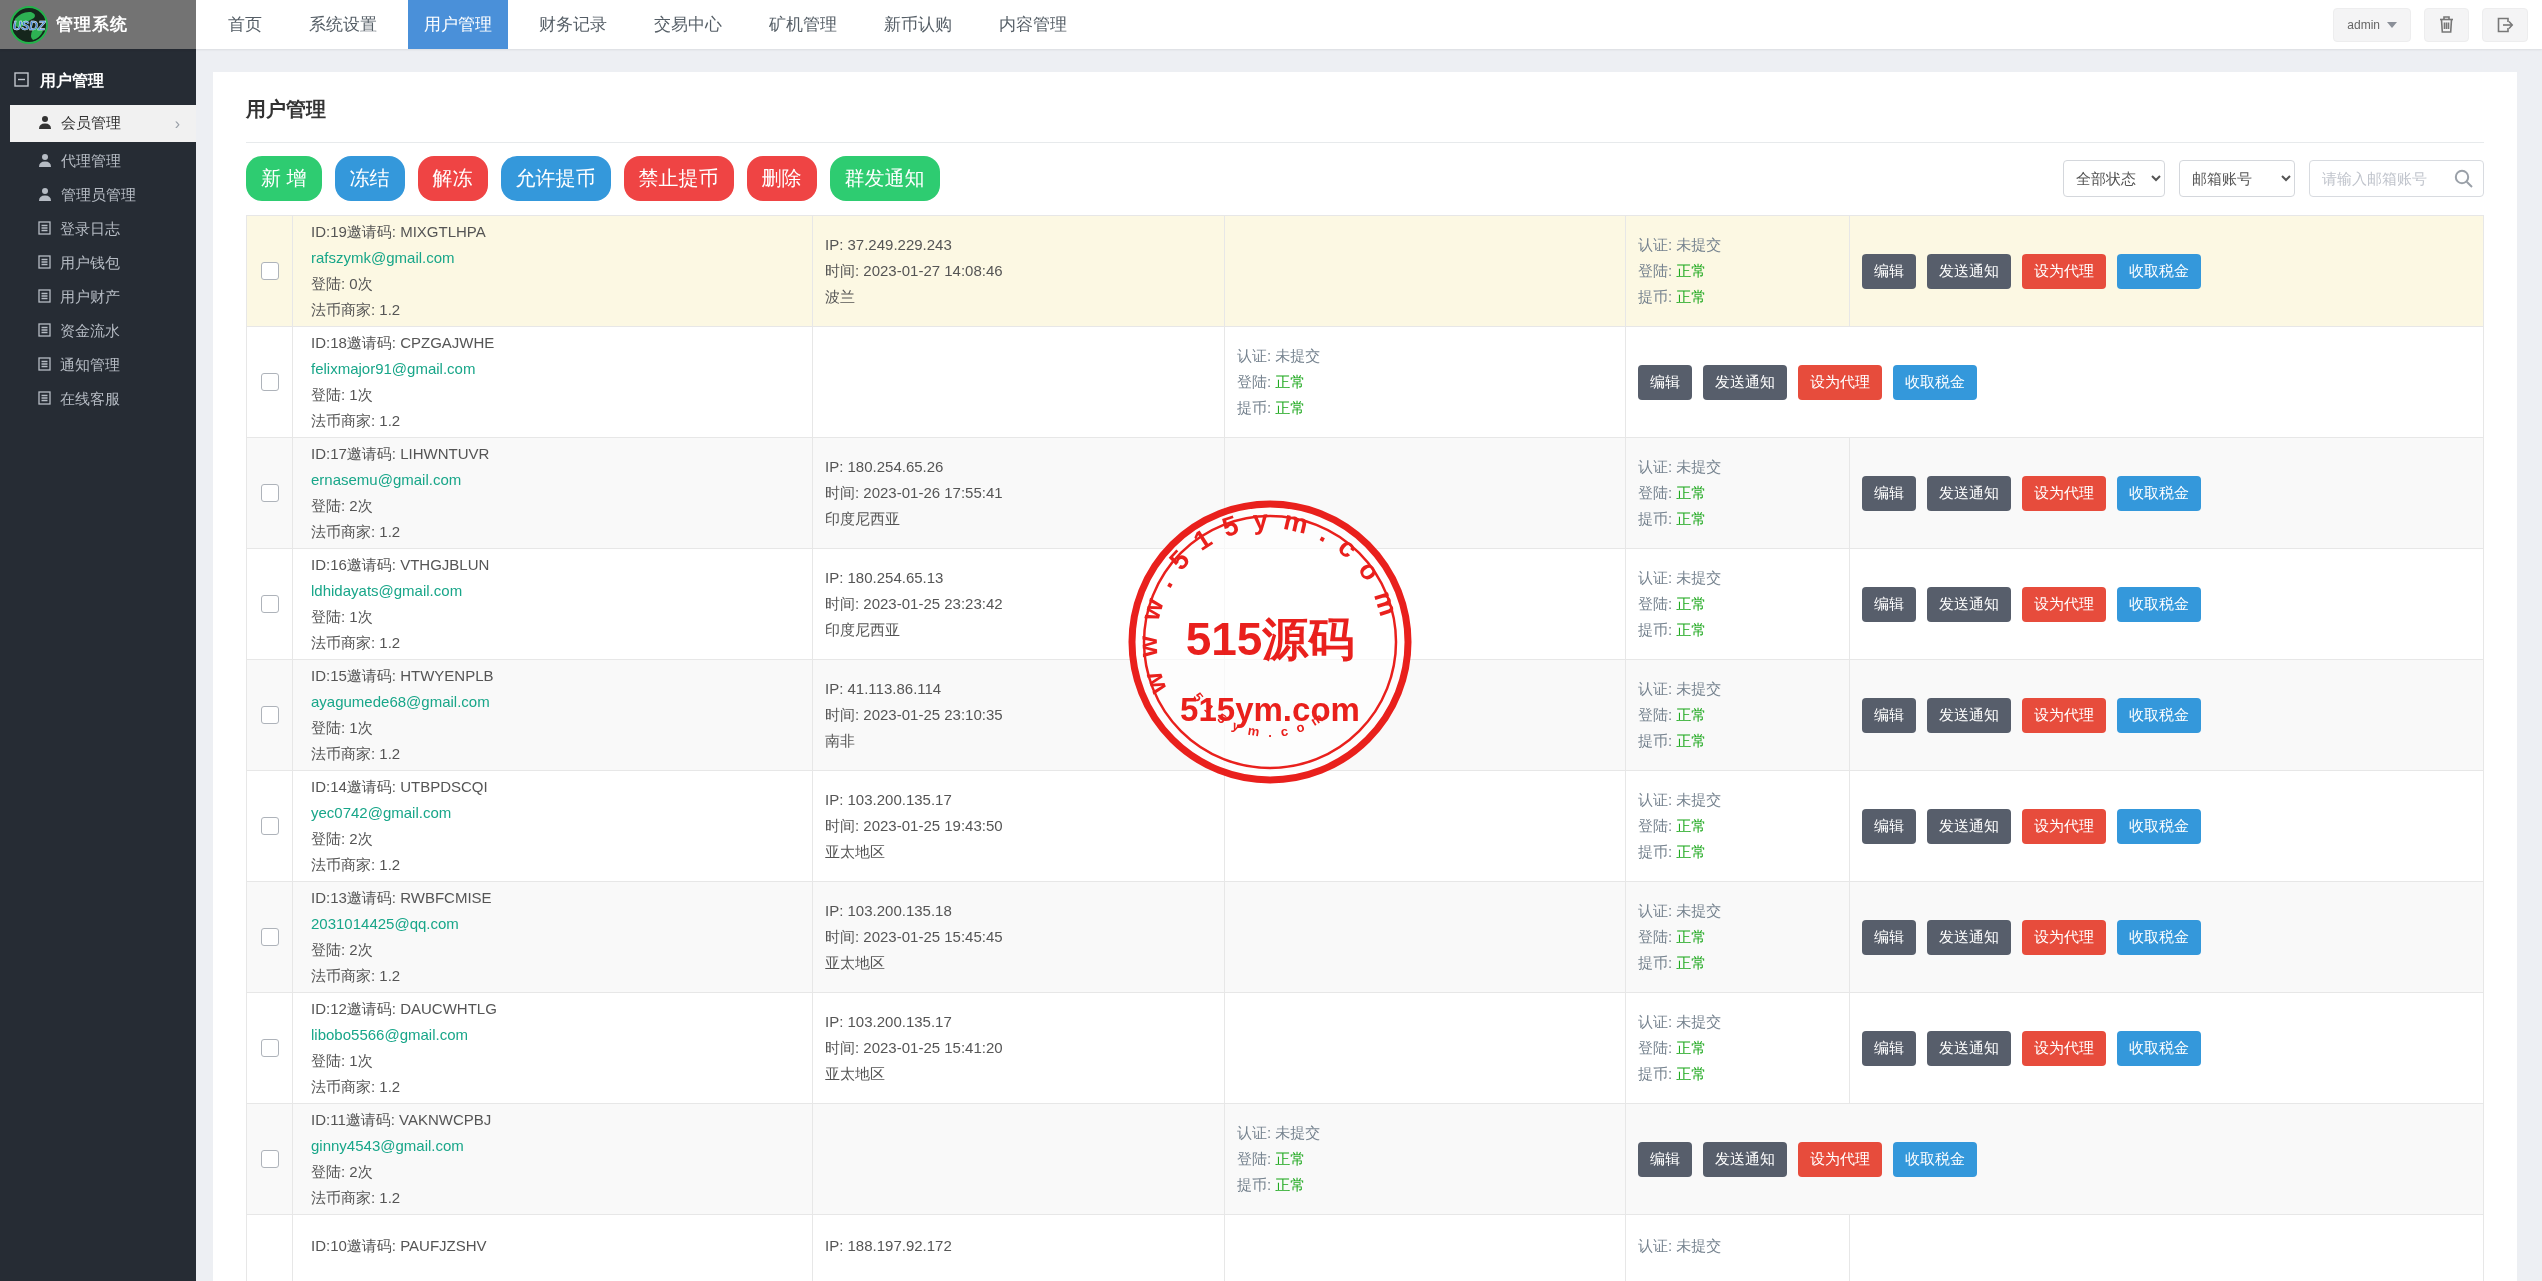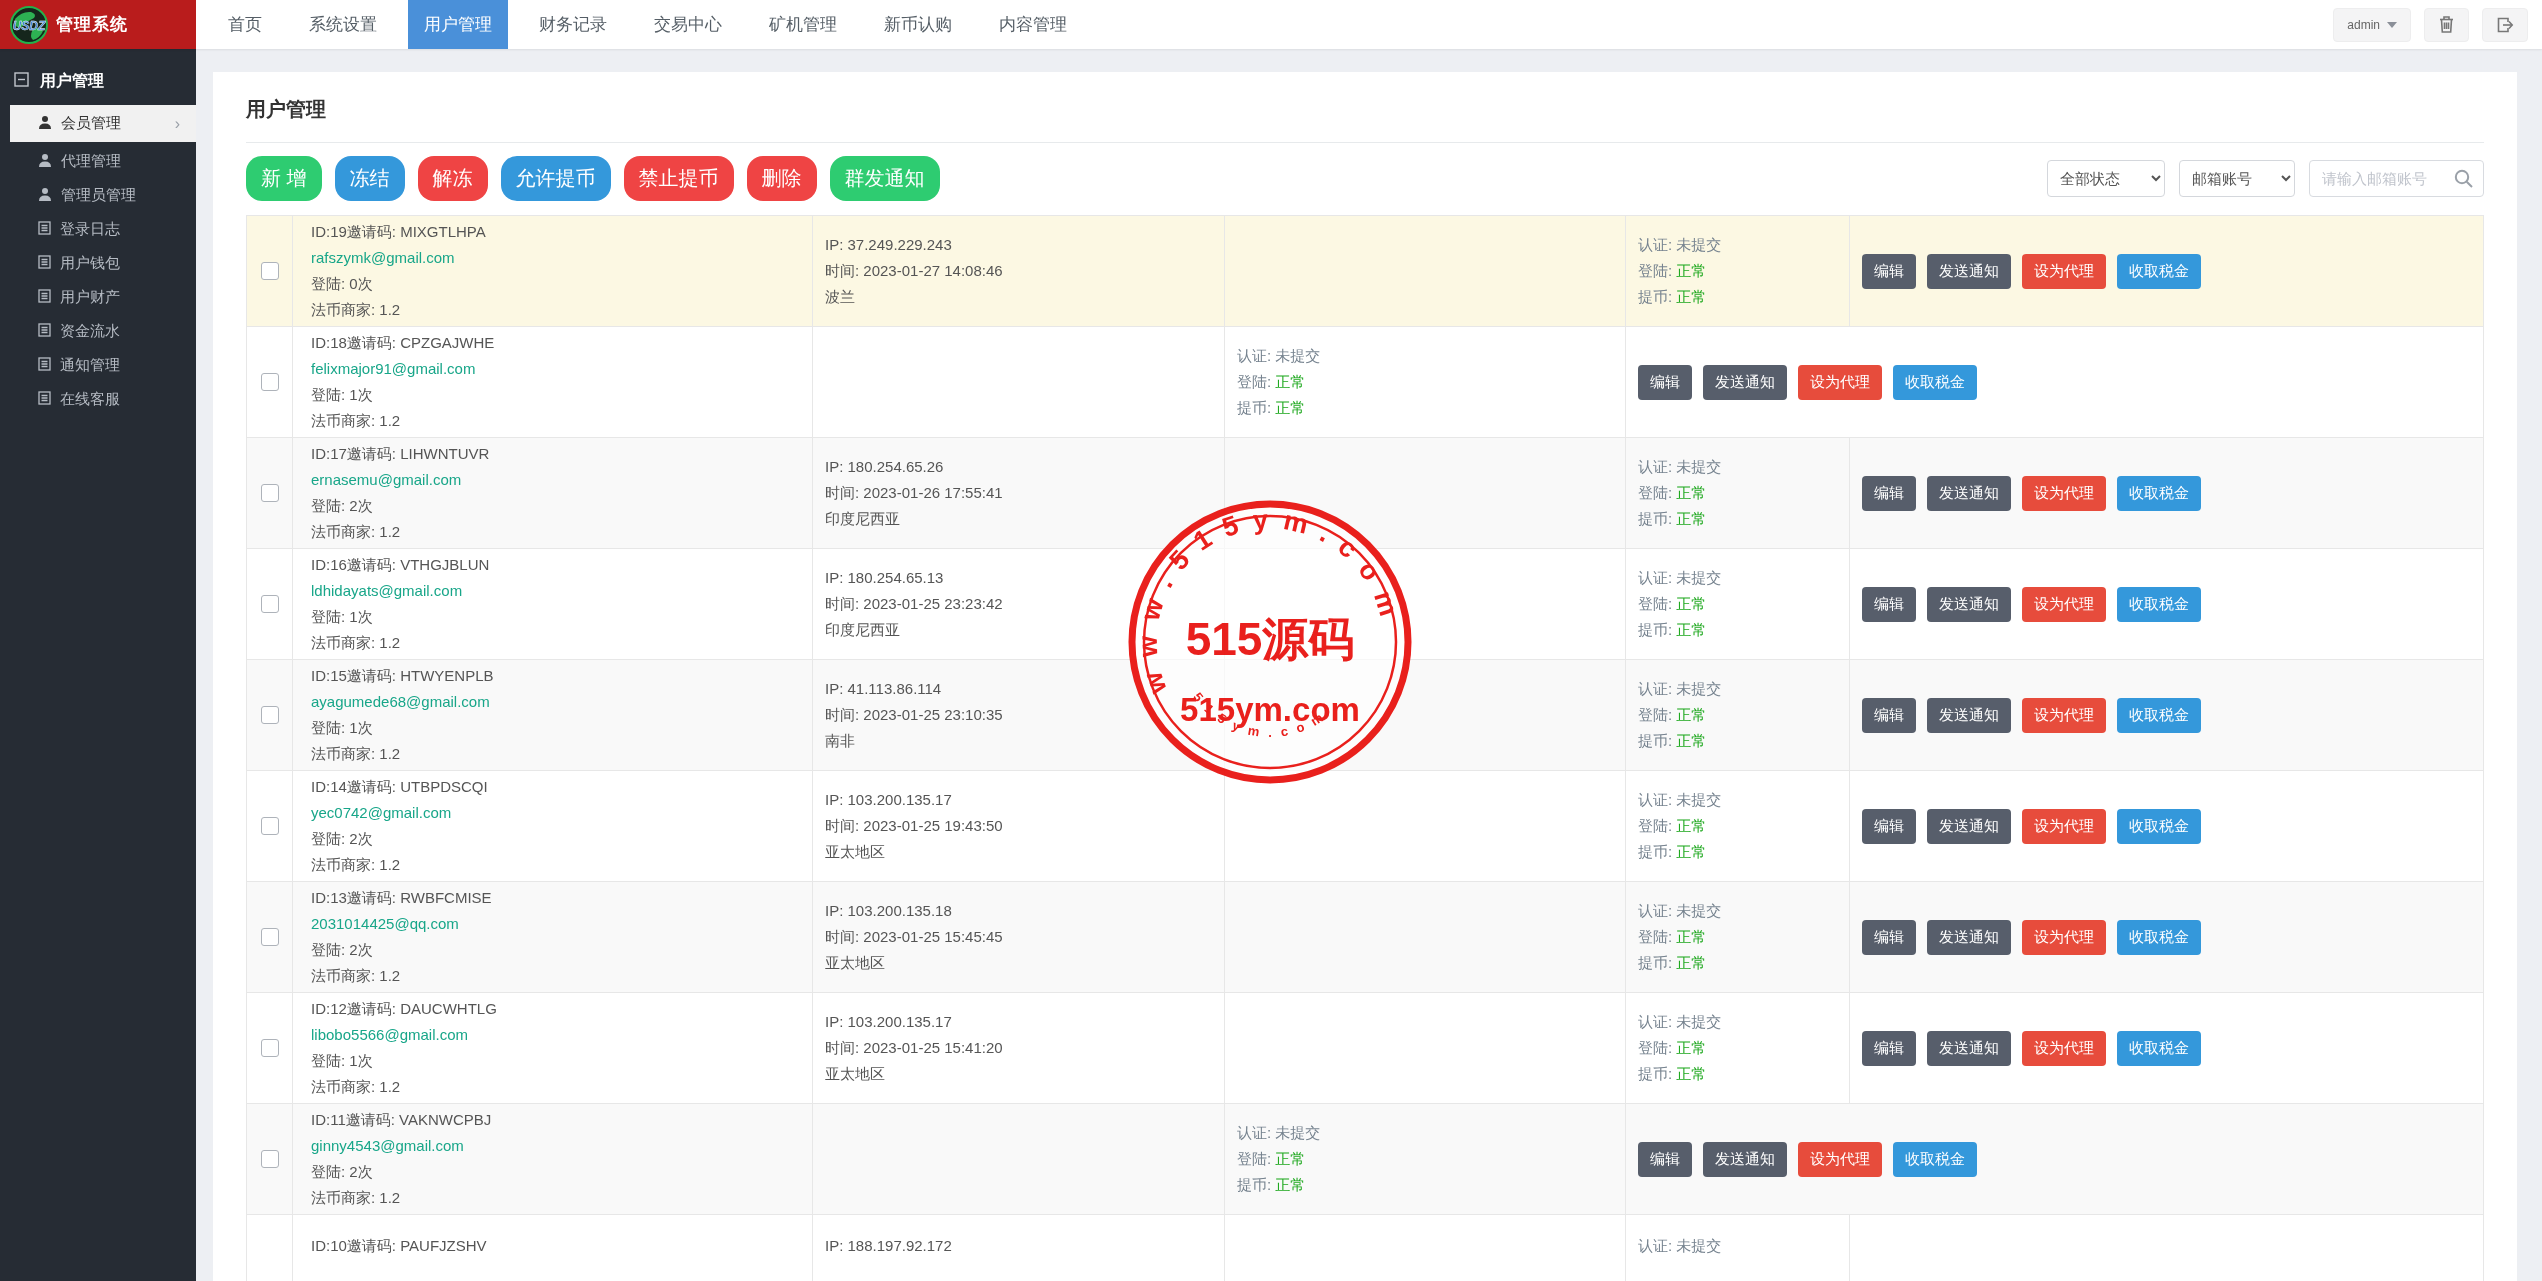--- a/index.html
+++ b/index.html
@@ -2,21 +2,21 @@
 <html><head>
 <meta charset="utf-8">
 <style>
   * { margin:0; padding:0; box-sizing:border-box; }
   html,body { width:2542px; height:1281px; overflow:hidden; background:#edeff3;
     font-family:"Liberation Sans","DejaVu Sans",sans-serif; }
 
   
   .navbar { position:absolute; top:0; left:0; right:0; height:49px; background:#fff;
     display:flex; align-items:stretch; z-index:20; box-shadow:0 1px 2px rgba(0,0,0,.08); }
-  .brand { width:196px; background:#b91c1c; display:flex; align-items:center; gap:7px;
+  .brand { width:196px; background:#737373; display:flex; align-items:center; gap:7px;
     padding-left:9px; flex:0 0 auto; }
   .brand-logo { position:relative; width:40px; height:40px; flex:0 0 auto; }
   .brand-name { color:#fff; font-size:17px; font-weight:bold; letter-spacing:1px; }
   .nav-tabs { display:flex; align-items:stretch; margin-left:16px; }
   .nav-tab { display:flex; align-items:center; padding:12px 16px; margin-right:15px;
     font-size:17px; color:#555e66; cursor:pointer; }
   .nav-tab.active { background:#4a90d9; color:#fff; margin-right:15px; }
   .nav-right { margin-left:auto; display:flex; align-items:center; gap:13px; padding-right:14px; }
   .nav-chip { background:#f4f4f5; border:1px solid #ededee; border-radius:4px; height:34px;
     display:flex; align-items:center; gap:7px; padding:0 13px; color:#666; font-size:12px; cursor:pointer; }
@@ -40,21 +40,21 @@
   .card { background:#fff; height:1400px; padding:0 33px; }
   .card-title { font-size:20px; color:#333; padding:24px 0 19px; border-bottom:1px solid #e7eaec; }
 
   .toolbar { display:flex; align-items:center; padding:13px 0 14px; }
   .btn { border:none; border-radius:16px; color:#fff; font-size:20px; padding:9px 15px;
     margin-right:13px; cursor:pointer; white-space:nowrap; }
   .btn-green { background:#2ecc71; } .btn-blue { background:#3498db; } .btn-red { background:#ef4444; }
   .filters { margin-left:auto; display:flex; align-items:center; gap:14px; }
   .filters select { height:37px; border:1px solid #d4d7dc; border-radius:4px; background:#fff;
     color:#555; font-size:15px; padding:0 8px; font-family:inherit; }
-  .sel-status { width:118px; } .sel-field { width:116px; }
+  .sel-status { width:102px; } .sel-field { width:116px; }
   .search-box { position:relative; }
   .search-box input { height:37px; width:175px; border:1px solid #d8dbe0; border-radius:4px;
     padding:0 38px 0 12px; font-size:15px; color:#555; font-family:inherit; }
   .search-box input::placeholder { color:#c0c4cc; }
   .search-icon { position:absolute; right:10px; top:8px; cursor:pointer; }
 
   
   .table { border:1px solid #e7e7e7; border-bottom:none; }
   .thead, .trow { display:grid; grid-template-columns:46px 520px 412px 401px 224px 1fr; }
   .thead { height:44px; align-items:center; border-bottom:1px solid #e7e7e7;

